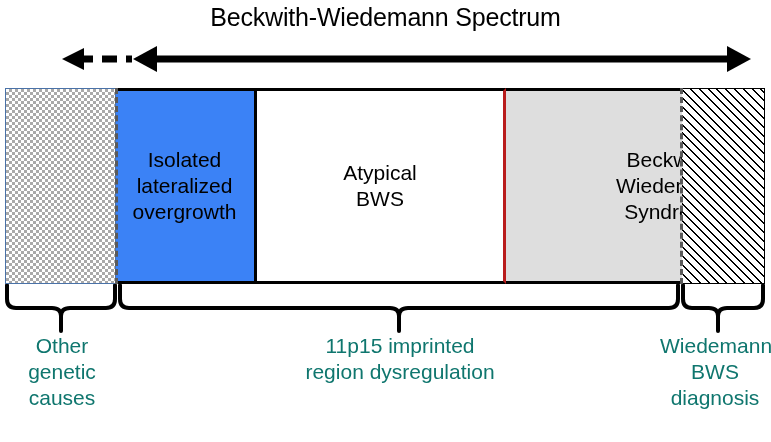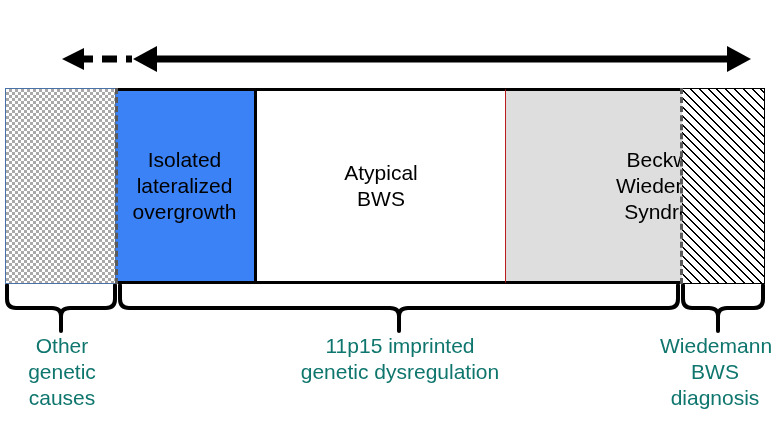--- a/index.html
+++ b/index.html
@@ -101,21 +101,21 @@
     border-left: 3px dashed #5a5a5a;
     z-index: 4;
   }
   
   #seg-white {
     left: 252px;
     width: 249px;
     background: #ffffff;
     border-top: 3px solid #000000;
     border-bottom: 3px solid #000000;
-    border-right: 1px solid #b91c1c;
+    border-right: 3px solid #b91c1c;
     z-index: 2;
   }
   
   #seg-lightgray {
     left: 501px;
     width: 176px;
     background: #dedede;
     border-top: 3px solid #000000;
     border-bottom: 3px solid #000000;
     z-index: 2;
@@ -173,20 +173,21 @@
   }
   #caption-left  { left: 2px;   top: 333px; width: 120px; }
   #caption-mid   { left: 200px; top: 333px; width: 400px; }
   #caption-right { left: 660px; top: 333px; width: 110px; }
 </style>
 </head>
 <body>
 
 <div id="stage">
 
+  <div id="title">Beckwith-Wiedemann Spectrum</div>
 
   <div id="arrow-layer">
     <svg width="771" height="46" viewBox="0 0 771 46">
 
       <g>
         <line x1="78" y1="23" x2="132" y2="23" stroke="#000000" stroke-width="7" stroke-dasharray="15 9" stroke-linecap="butt"></line>
         <polygon points="62,23 84,12 84,34" fill="#000000"></polygon>
       </g>
 
       <g>
@@ -246,19 +247,19 @@
         <line x1="718" y1="33" x2="718" y2="48"></line>
       </g>
     </svg>
   </div>
 
   <div class="caption" id="caption-left">Other
 genetic
 causes</div>
 
   <div class="caption" id="caption-mid">11p15 imprinted
-genetic dysregulation</div>
+region dysregulation</div>
 
   <div class="caption" id="caption-right">Wiedemann
 BWS
 diagnosis</div>
 
 </div>
 
 </body></html>

